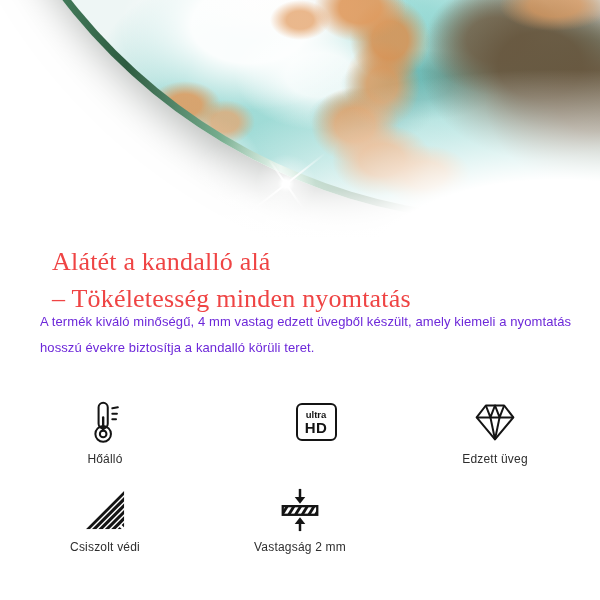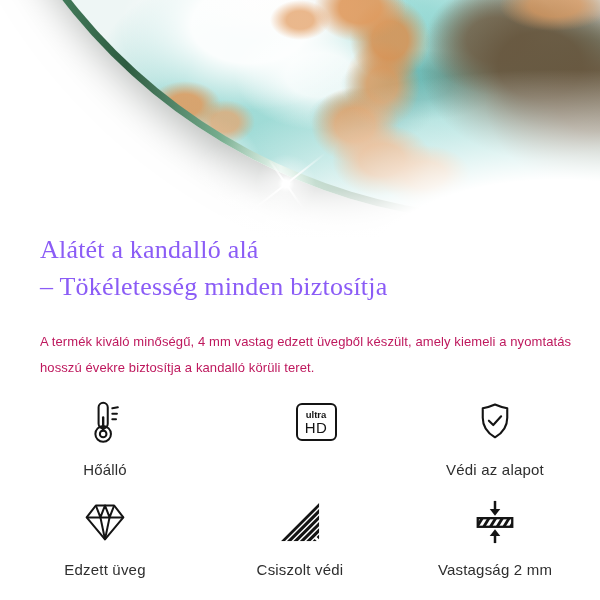--- a/index.html
+++ b/index.html
@@ -44,51 +44,51 @@
     background:radial-gradient(circle at 50% 50%, rgba(255,255,255,1) 0 5%, rgba(255,255,255,.55) 12%, rgba(255,255,255,0) 42%);}
   .sparkle .ray1{position:absolute;left:0;top:49px;width:100px;height:2px;transform:rotate(-38deg);
     background:linear-gradient(90deg, rgba(255,255,255,0), #fff 42% 58%, rgba(255,255,255,0));}
   .sparkle .ray2{position:absolute;left:20px;top:49px;width:60px;height:2px;transform:rotate(55deg);
     background:linear-gradient(90deg, rgba(255,255,255,0), #fff 42% 58%, rgba(255,255,255,0));}
   .hero-fade{position:absolute;inset:0;
     background:
       radial-gradient(430px 190px at 93% 109%, #ffffff 42%, rgba(255,255,255,0) 100%),
       linear-gradient(to top, rgba(255,255,255,.96) 0%, rgba(255,255,255,0) 20%);}
   
-  .headline{position:absolute;left:40px;top:231px;margin:0;font-family:"Liberation Serif",serif;
-    font-weight:400;font-size:26px;line-height:37px;color:#8b5cf6;letter-spacing:.2px;}
-  .desc{position:absolute;left:40px;top:309px;font-size:13px;line-height:26px;color:#be185d;letter-spacing:.1px;margin-top:20px;}
+  .headline{position:absolute;left:40px;top:231px;margin:12px;font-family:"Liberation Serif",serif;
+    font-weight:400;font-size:26px;line-height:37px;color:#ef4444;letter-spacing:.2px;}
+  .desc{position:absolute;left:40px;top:309px;font-size:13px;line-height:26px;color:#6d28d9;letter-spacing:.1px;}
   
   .features{position:absolute;left:30px;top:399px;width:540px;display:grid;
     grid-template-columns:150px 240px 150px;row-gap:21px;}
   .feature{display:flex;flex-direction:column;align-items:center;}
   .ficon{height:46px;display:flex;align-items:center;justify-content:center;}
-  .flabel{margin-top:16px;font-size:15px;color:#2e2e2e;letter-spacing:.2px;}
+  .flabel{margin-top:7px;font-size:12px;color:#2e2e2e;letter-spacing:.2px;}
   .hd-badge{width:37px;height:34px;border:2.5px solid #141414;border-radius:6px;
     display:flex;flex-direction:column;align-items:center;justify-content:center;color:#141414;margin-left:32px;}
   .hd-badge .t{font-size:9.5px;font-weight:700;line-height:10px;}
-  .hd-badge .b{font-size:15px;font-weight:400;line-height:15px;letter-spacing:.3px;text-align:center;}
+  .hd-badge .b{font-size:15px;font-weight:700;line-height:15px;letter-spacing:.3px;text-align:center;}
   svg{display:block;}
 </style>
 </head>
 <body>
 
 <div class="hero">
   <div class="disc-outer"></div>
   <div class="disc-inner"></div>
   <div class="sparkle">
     <div class="ray1"></div>
       <div class="ray2"></div>
   </div>
   <div class="hero-fade"></div>
 </div>
 
 <h1 class="headline">
   <span>Alátét a kandalló alá</span><br>
-  <span>– Tökéletesség minden biztosítja</span>
+  <span>– Tökéletesség minden nyomtatás</span>
 </h1>
 
 <div class="desc">
   <div>A termék kiváló minőségű, 4 mm vastag edzett üvegből készült, amely kiemeli a nyomtatás</div>
   <div>hosszú évekre biztosítja a kandalló körüli teret.</div>
 </div>
 
 <div class="features">
 
   <div class="feature">
@@ -108,29 +108,20 @@
 
   <div class="feature">
     <div class="ficon">
       <div class="hd-badge">
         <div class="t">ultra</div>
         <div class="b">HD</div>
       </div>
     </div>
   </div>
 
-  <div class="feature">
-    <div class="ficon">
-      <svg width="42" height="44" viewBox="0 0 48 48" fill="none" stroke="#141414" stroke-width="2.4" stroke-linecap="round" stroke-linejoin="round">
-        <path d="M24 4 C28 5.8 33 7.3 38 8.3 V19 C38 29.5 32.5 36.5 24 41.5 C15.5 36.5 10 29.5 10 19 V8.3 C15 7.3 20 5.8 24 4 Z"></path>
-        <polyline points="17,22.5 22,27.5 31,17.5"></polyline>
-      </svg>
-    </div>
-    <div class="flabel">Védi az alapot</div>
-  </div>
 
   <div class="feature">
     <div class="ficon">
       <svg width="46" height="44" viewBox="0 0 48 48" fill="none" stroke="#141414" stroke-width="2.2" stroke-linejoin="round">
         <polygon points="4,19 14,6 34,6 44,19 24,43"></polygon>
         <line x1="4" y1="19" x2="44" y2="19"></line>
         <polyline points="14,6 19,19 24,6 29,19 34,6"></polyline>
         <line x1="19" y1="19" x2="24" y2="43"></line>
         <line x1="29" y1="19" x2="24" y2="43"></line>
       </svg>

